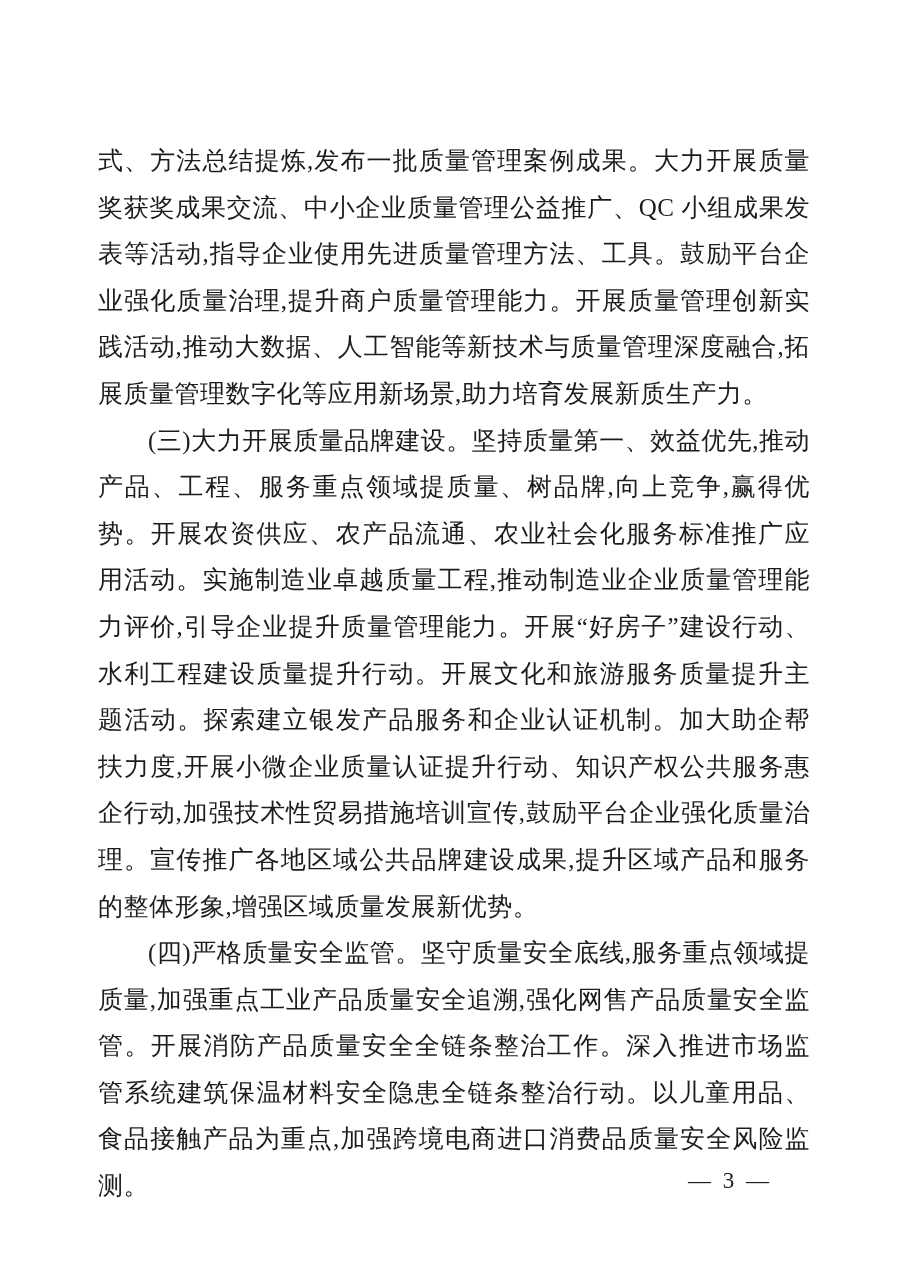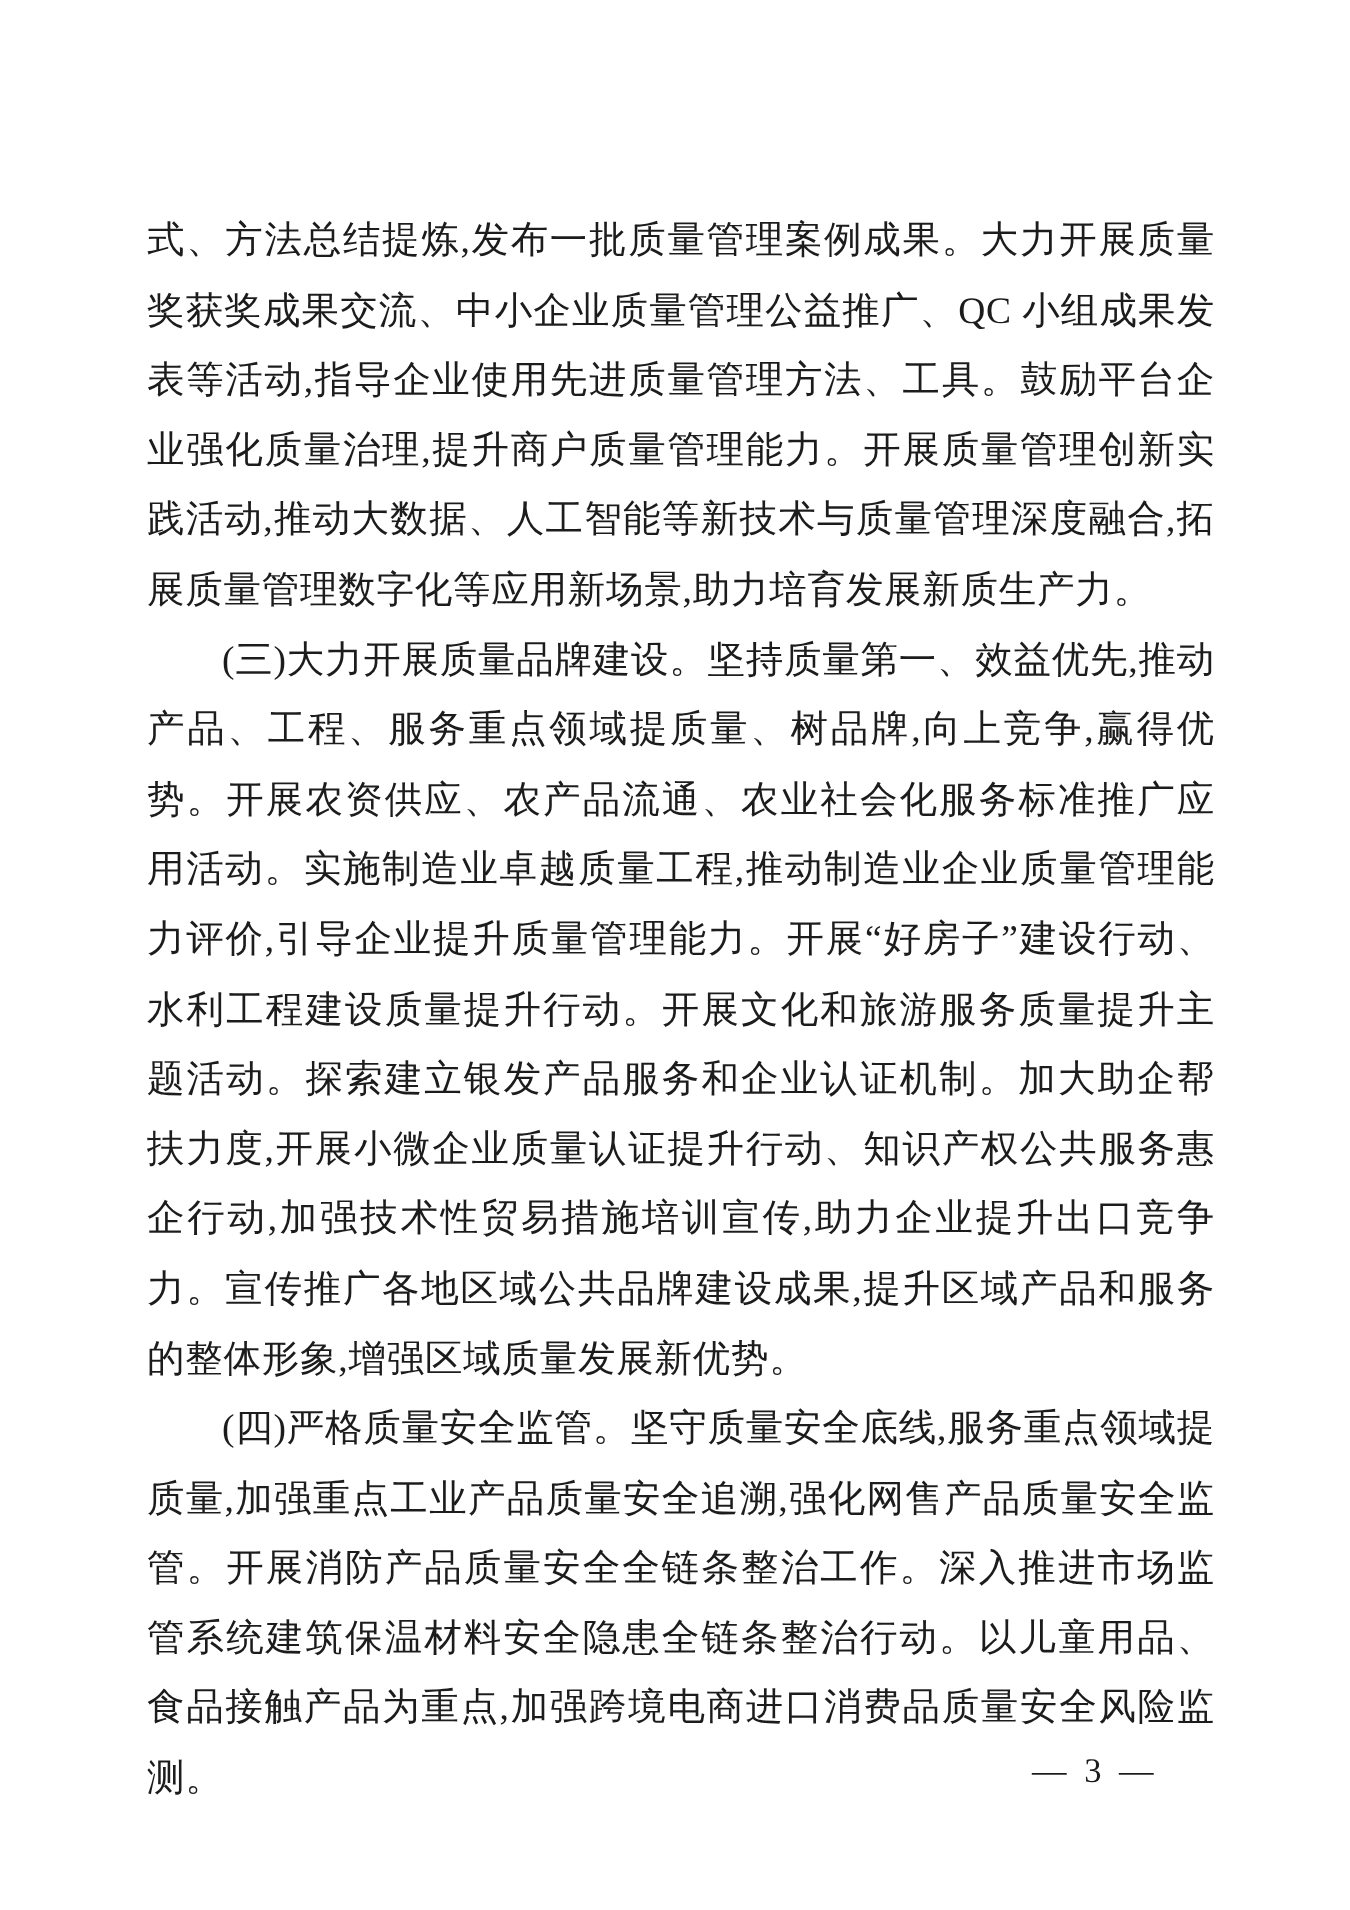--- a/index.html
+++ b/index.html
@@ -43,17 +43,17 @@
     color: #1c1c1c;
     white-space: nowrap;
   }
 </style>
 </head>
 <body>
 
 <div class="page">
   <div class="text-block">
     <p class="para">式、方法总结提炼,发布一批质量管理案例成果。大力开展质量奖获奖成果交流、中小企业质量管理公益推广、QC 小组成果发表等活动,指导企业使用先进质量管理方法、工具。鼓励平台企业强化质量治理,提升商户质量管理能力。开展质量管理创新实践活动,推动大数据、人工智能等新技术与质量管理深度融合,拓展质量管理数字化等应用新场景,助力培育发展新质生产力。</p>
-    <p class="para indent">(三)大力开展质量品牌建设。坚持质量第一、效益优先,推动产品、工程、服务重点领域提质量、树品牌,向上竞争,赢得优势。开展农资供应、农产品流通、农业社会化服务标准推广应用活动。实施制造业卓越质量工程,推动制造业企业质量管理能力评价,引导企业提升质量管理能力。开展“好房子”建设行动、水利工程建设质量提升行动。开展文化和旅游服务质量提升主题活动。探索建立银发产品服务和企业认证机制。加大助企帮扶力度,开展小微企业质量认证提升行动、知识产权公共服务惠企行动,加强技术性贸易措施培训宣传,助力企业提升出口竞争力。宣传推广各地区域公共品牌建设成果,提升区域产品和服务的整体形象,增强区域质量发展新优势。</p>
+    <p class="para indent">(三)大力开展质量品牌建设。坚持质量第一、效益优先,推动产品、工程、服务重点领域提质量、树品牌,向上竞争,赢得优势。开展农资供应、农产品流通、农业社会化服务标准推广应用活动。实施制造业卓越质量工程,推动制造业企业质量管理能力评价,引导企业提升质量管理能力。开展“好房子”建设行动、水利工程建设质量提升行动。开展文化和旅游服务质量提升主题活动。探索建立银发产品服务和企业认证机制。加大助企帮扶力度,开展小微企业质量认证提升行动、知识产权公共服务惠企行动,加强技术性贸易措施培训宣传,鼓励平台企业强化质量治理。宣传推广各地区域公共品牌建设成果,提升区域产品和服务的整体形象,增强区域质量发展新优势。</p>
     <p class="para indent">(四)严格质量安全监管。坚守质量安全底线,服务重点领域提质量,加强重点工业产品质量安全追溯,强化网售产品质量安全监管。开展消防产品质量安全全链条整治工作。深入推进市场监管系统建筑保温材料安全隐患全链条整治行动。以儿童用品、食品接触产品为重点,加强跨境电商进口消费品质量安全风险监测。</p>
   </div>
   <div class="page-number">— 3 —</div>
 </div>
 
 </body></html>

